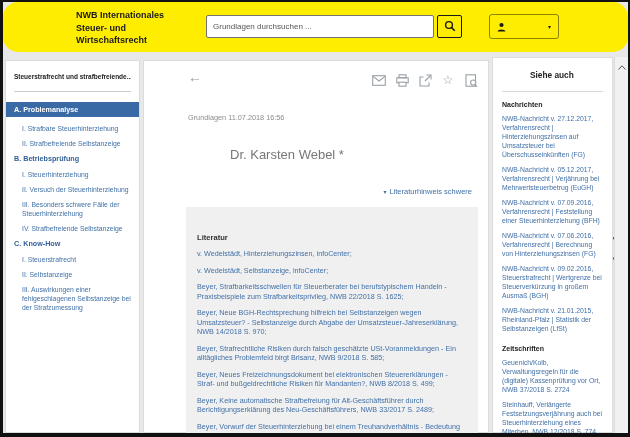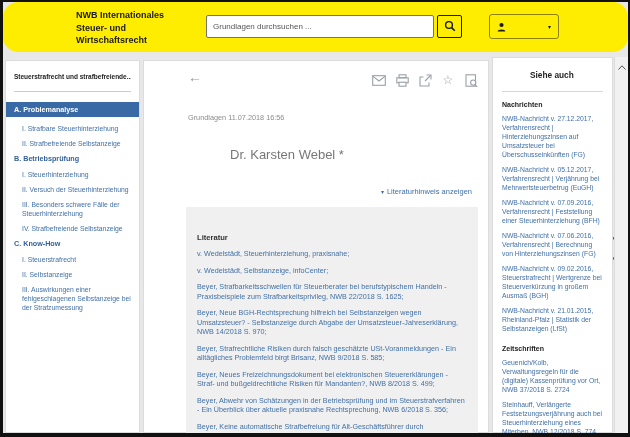--- a/index.html
+++ b/index.html
@@ -135,36 +135,35 @@
               <circle cx="8.2" cy="8.6" r="2.6" fill="#fff" stroke="#9aa0a6" stroke-width="1.1"></circle>
               <line x1="10" y1="10.6" x2="12.2" y2="12.8" stroke="#9aa0a6" stroke-width="1.2"></line>
             </svg>
         </span>
       </div>
 
       <div class="doc-meta">Grundlagen 11.07.2018 16:56</div>
       <div class="doc-author">Dr. Karsten Webel *</div>
 
       <div class="toggle-row">
-        <span class="tri">▾</span><span>Literaturhinweis anzeigen</span>
+        <span class="tri">▾</span><span>Literaturhinweis schwere</span>
       </div>
 
       <svg class="annotation" viewBox="0 0 132 42">
         <ellipse cx="66" cy="21" rx="63" ry="17.5" fill="none" stroke="#c62f2f" stroke-width="2.2" transform="rotate(-2 66 21)"></ellipse>
       </svg>
 
       <section class="lit-box">
         <div class="lit-heading">Literatur</div>
-        <div class="lit-item">v. Wedelstädt, Steuerhinterziehung, praxisnahe;</div>
+        <div class="lit-item">v. Wedelstädt, Hinterziehungszinsen, infoCenter;</div>
         <div class="lit-item">v. Wedelstädt, Selbstanzeige, infoCenter;</div>
         <div class="lit-item">Beyer, Strafbarkeitsschwellen für Steuerberater bei berufstypischem Handeln - Praxisbeispiele zum Strafbarkeitsprivileg, NWB 22/2018 S. 1625;</div>
         <div class="lit-item">Beyer, Neue BGH-Rechtsprechung hilfreich bei Selbstanzeigen wegen Umsatzsteuer? - Selbstanzeige durch Abgabe der Umsatzsteuer-Jahreserklärung, NWB 14/2018 S. 970;</div>
         <div class="lit-item">Beyer, Strafrechtliche Risiken durch falsch geschätzte USt-Voranmeldungen - Ein alltägliches Problemfeld birgt Brisanz, NWB 9/2018 S. 585;</div>
         <div class="lit-item">Beyer, Neues Freizeichnungsdokument bei elektronischen Steuererklärungen - Straf- und bußgeldrechtliche Risiken für Mandanten?, NWB 8/2018 S. 499;</div>
-        <div class="lit-item">Beyer, Abwehr von Schätzungen in der Betriebsprüfung und im Steuerstrafverfahren - Ein Überblick über aktuelle praxisnahe Rechtsprechung, NWB 6/2018 S. 356;</div>
         <div class="lit-item">Beyer, Keine automatische Strafbefreiung für Alt-Geschäftsführer durch Berichtigungserklärung des Neu-Geschäftsführers, NWB 33/2017 S. 2489;</div>
         <div class="lit-item">Beyer, Vorwurf der Steuerhinterziehung bei einem Treuhandverhältnis - Bedeutung des BFH-Urteils vom 12.7.2016 - II R 42/14 für die Praxis, NWB 21/2017 S. 1583;</div>
       </section>
     </main>
 
     <aside class="right-panel">
       <div class="see-heading">Siehe auch</div>
       <hr class="see-divider">
       <div class="sec-title">Nachrichten</div>
       <div class="rel-item">NWB-Nachricht v. 27.12.2017, Verfahrensrecht | Hinterziehungszinsen auf Umsatzsteuer bei Überschusseinkünften (FG)</div>

